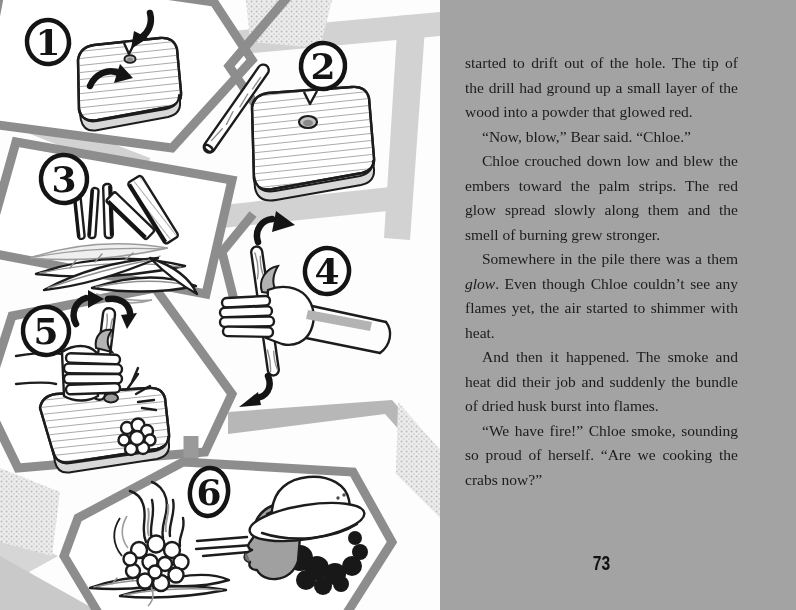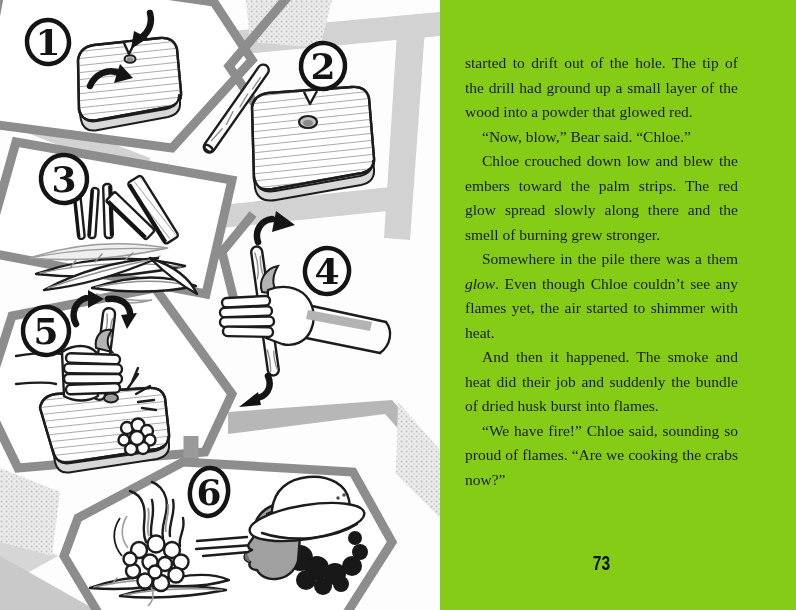--- a/index.html
+++ b/index.html
@@ -1,19 +1,19 @@
 <!DOCTYPE html>
 <html><head>
 <meta charset="utf-8">
 <style>
   html,body{margin:0;padding:0;background:#fff;}
   .spread{position:relative;width:796px;height:610px;background:#ffffff;overflow:hidden;
           font-family:"Liberation Serif","DejaVu Serif",serif;}
   .page-left{position:absolute;left:0;top:0;width:440px;height:610px;background:#fdfdfd;}
-  .page-right{position:absolute;left:440px;top:0;width:356px;height:610px;background:#84cc16;}
+  .page-right{position:absolute;left:440px;top:0;width:356px;height:610px;background:#a3a3a3;}
   .text-col{position:absolute;left:25px;top:51px;width:273px;
             font-size:15.5px;line-height:24.5px;text-align:justify;color:#1c1c1c;}
   .text-col p{margin:0;text-indent:17px;}
   .text-col p.no-indent{text-indent:0;}
   .page-number{position:absolute;left:25px;top:552px;width:273px;text-align:center;
                font-family:"Liberation Sans","DejaVu Sans",sans-serif;font-weight:bold;
                font-size:20px;color:#111;transform:scaleX(.78);}
   
   .fr{fill:#ffffff;stroke:#8d8d8d;stroke-width:9;stroke-linejoin:miter;}
   .frl{fill:none;stroke:#8d8d8d;stroke-width:9;stroke-linejoin:miter;}
@@ -297,21 +297,21 @@
         <ellipse class="num-c" cx="209" cy="492" rx="19" ry="24" transform="rotate(8 209 492)"></ellipse>
         <text class="num-t" x="209" y="505" text-anchor="middle">6</text>
       </g>
     </svg>
   </div>
 
   <div class="page-right">
     <div class="text-col">
       <p class="no-indent">started to drift out of the hole. The tip of the drill had ground up a small layer of the wood into a powder that glowed red.</p>
       <p>“Now, blow,” Bear said. “Chloe.”</p>
-      <p>Chloe crouched down low and blew the embers toward the palm strips. The red glow spread slowly along there and the smell of burning grew stronger.</p>
+      <p>Chloe crouched down low and blew the embers toward the palm strips. The red glow spread slowly along them and the smell of burning grew stronger.</p>
       <p><span>Somewhere in the pile there was a them </span><i>glow</i><span>. Even though Chloe couldn’t see any flames yet, the air started to shimmer with heat.</span></p>
       <p>And then it happened. The smoke and heat did their job and suddenly the bundle of dried husk burst into flames.</p>
-      <p>“We have fire!” Chloe said, sounding so proud of flames. “Are we cooking the crabs now?”</p>
+      <p>“We have fire!” Chloe smoke, sounding so proud of herself. “Are we cooking the crabs now?”</p>
     </div>
     <div class="page-number">73</div>
   </div>
 
 </div>
 
 </body></html>

